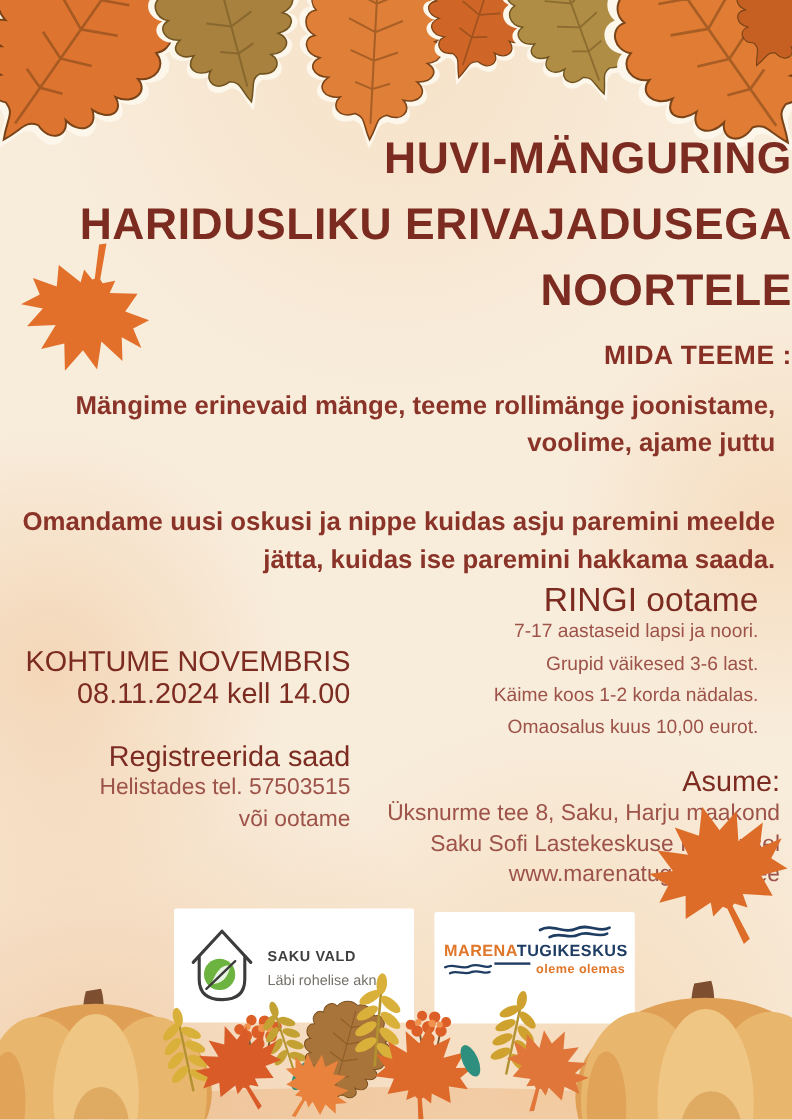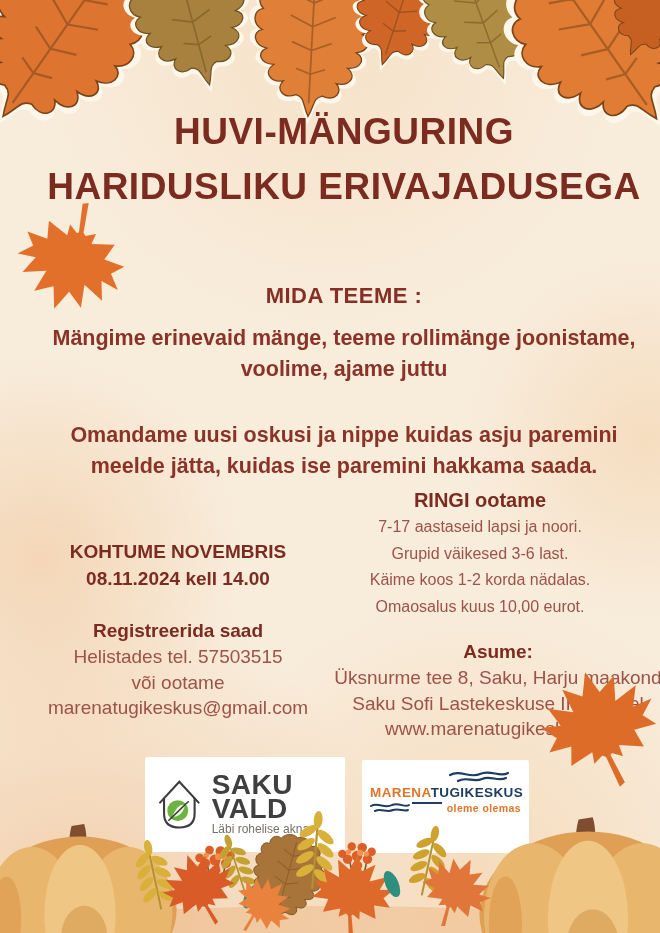--- a/index.html
+++ b/index.html
@@ -8,38 +8,38 @@
     font-family:"Liberation Sans",sans-serif;
     background:
       radial-gradient(circle at 6% 60%, rgba(240,196,152,.55), rgba(240,196,152,0) 24%),
       radial-gradient(circle at 98% 47%, rgba(243,206,164,.5), rgba(243,206,164,0) 22%),
       radial-gradient(circle at 12% 99%, rgba(238,186,138,.6), rgba(238,186,138,0) 30%),
       radial-gradient(circle at 72% 94%, rgba(243,203,158,.5), rgba(243,203,158,0) 28%),
       radial-gradient(circle at 50% 4%, rgba(244,215,180,.5), rgba(244,215,180,0) 30%),
       #f8ecdb;
   }
   .abs{position:absolute;}
-  .ctr{text-align:center;padding-left:28px;}
+  .ctr{text-align:right;}
   .title-block{left:0;right:0;top:104px;color:#7c2b21;font-weight:bold;
     font-size:37px;line-height:55px;letter-spacing:.5px;white-space:nowrap;}
   .mida-heading{left:0;right:0;top:283px;color:#872f24;font-weight:bold;font-size:22px;letter-spacing:.5px;}
   .para{left:14px;right:14px;color:#8a3328;font-weight:bold;font-size:21.5px;line-height:31px;}
   .para1{top:323px;}
   .para2{top:420px;}
   .col-right-ring{left:272px;width:360px;top:486px;}
   .col-right-loc{left:290px;width:360px;top:638px;}
   .col-left-meet{left:8px;width:284px;top:538px;}
   .col-left-reg{left:8px;width:284px;top:617px;}
-  .h-dark{color:#7c2b21;font-weight:bold;font-size:20px;line-height:28px;}
-  .h-dark-sm{color:#7c2b21;font-weight:bold;font-size:19px;line-height:27px;}
+  .h-dark{color:#7c2b21;font-weight:normal;font-size:28px;line-height:28px;}
+  .h-dark-sm{color:#7c2b21;font-weight:normal;font-size:24px;line-height:27px;}
   .body-light{color:#9d5349;font-size:16px;line-height:26.5px;}
   .body-light-sm{color:#9d5349;font-size:19px;line-height:25.5px;}
   .logo-box{background:#ffffff;border-radius:2px;}
   .saku-box{left:145px;top:757px;width:200px;height:95px;display:flex;align-items:center;gap:9px;padding-left:11px;box-sizing:border-box;}
-  .saku-name{color:#3f3f3f;font-weight:bold;font-size:28px;letter-spacing:.5px;line-height:24px;}
+  .saku-name{color:#3f3f3f;font-weight:bold;font-size:12px;letter-spacing:.5px;line-height:24px;}
   .saku-tagline{color:#757068;font-size:12px;line-height:16px;}
   .marena-box{left:362px;top:760px;width:167px;height:93px;box-sizing:border-box;padding:10px 8px 0 8px;}
   .m-wave-top{display:block;margin:0 0 1px 78px;}
   .m-names{white-space:nowrap;text-align:center;font-weight:bold;font-size:13.5px;letter-spacing:.4px;}
   .m-orange{color:#e0762a;}
   .m-navy{color:#1f3d63;}
   .m-bottom{display:flex;align-items:flex-start;margin-top:2px;}
   .m-line{flex:1;height:1.6px;background:#1f3d63;margin:0 5px 0 2px;}
   .m-tagline{color:#e0762a;font-weight:bold;font-size:10.5px;letter-spacing:.4px;}
   svg{display:block;}
@@ -135,20 +135,21 @@
     </g>
   </svg>
 
   <svg class="abs" style="left:8px;top:192px" width="130" height="130" viewBox="-65 -65 130 130">
     <use href="#mapleP" fill="#e2702a" transform="rotate(200) scale(0.92)"></use>
   </svg>
 
   <div class="abs ctr title-block">
     <div>HUVI-MÄNGURING</div>
     <div>HARIDUSLIKU ERIVAJADUSEGA</div>
+    <div>NOORTELE</div>
   </div>
 
   <div class="abs ctr mida-heading">MIDA TEEME :</div>
   <div class="abs ctr para para1">Mängime erinevaid mänge, teeme rollimänge joonistame, voolime, ajame juttu</div>
   <div class="abs ctr para para2">Omandame uusi oskusi ja nippe kuidas asju paremini meelde jätta, kuidas ise paremini hakkama saada.</div>
 
   <div class="abs ctr col-right-ring">
     <div class="h-dark">RINGI ootame</div>
     <div class="body-light">7-17 aastaseid lapsi ja noori.</div>
     <div class="body-light">Grupid väikesed 3-6 last.</div>
@@ -158,21 +159,20 @@
 
   <div class="abs ctr col-left-meet">
     <div class="h-dark-sm">KOHTUME NOVEMBRIS</div>
     <div class="h-dark-sm">08.11.2024 kell 14.00</div>
   </div>
 
   <div class="abs ctr col-left-reg">
     <div class="h-dark-sm">Registreerida saad</div>
     <div class="body-light-sm">Helistades tel. 57503515</div>
     <div class="body-light-sm">või ootame</div>
-    <div class="body-light-sm">marenatugikeskus@gmail.com</div>
   </div>
 
   <div class="abs ctr col-right-loc">
     <div class="h-dark-sm">Asume:</div>
     <div class="body-light-sm">Üksnurme tee 8, Saku, Harju maakond</div>
     <div class="body-light-sm">Saku Sofi Lastekeskuse II korrusel</div>
     <div class="body-light-sm">www.marenatugikeskus.ee</div>
   </div>
 
   <svg class="abs" style="left:533px;top:662px" width="135" height="135" viewBox="-67 -67 134 134">

